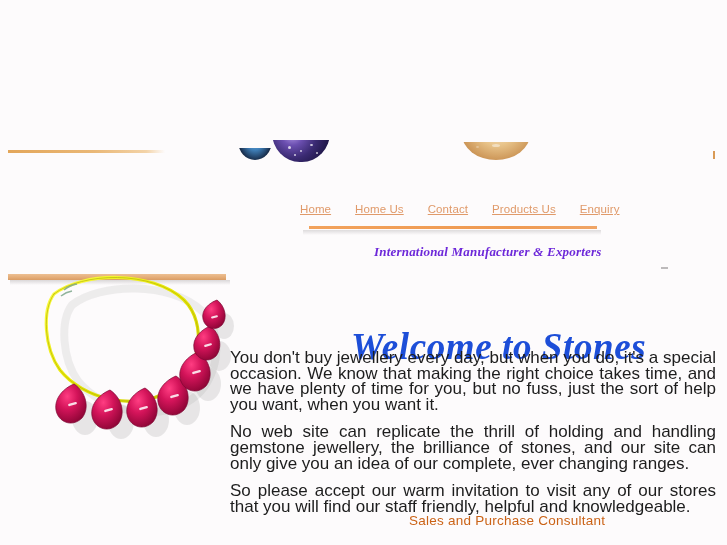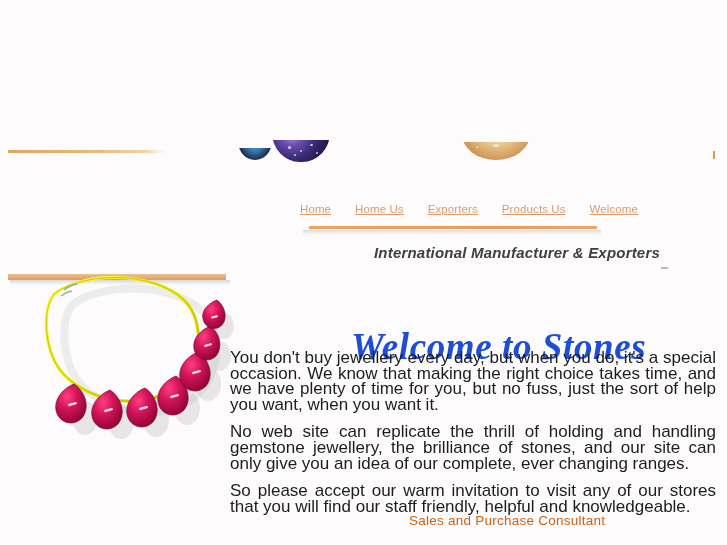--- a/index.html
+++ b/index.html
@@ -107,25 +107,25 @@
     font-size: 11.5px;
     color: #e09a6a;
     text-decoration: underline;
     letter-spacing: 0.1px;
   }
 
   
   #tagline {
     position: absolute;
     left: 374px; top: 244px;
-    font-family: Liberation Sans, sans-serif;
+    font-family: Liberation Serif, serif;
     font-style: italic;
     font-weight: bold;
-    font-size: 15px;
-    color: #404040;
+    font-size: 13px;
+    color: #6d28d9;
     letter-spacing: 0.2px;
     white-space: nowrap;
   }
 
   
   #welcome-heading {
     position: absolute;
     left: 351px; top: 300px;
     font-family: "Liberation Serif", serif;
     font-style: italic;
@@ -210,23 +210,23 @@
   <div id="rule-gold-top"></div>
   <div id="rule-orange-nav"></div>
   <div id="rule-tan-left"></div>
 
   <div id="mark-orange-right"></div>
   <div id="mark-gray-right"></div>
 
   <nav id="main-nav">
     <a href="#">Home</a>
     <a href="#">Home Us</a>
-    <a href="#">Exporters</a>
+    <a href="#">Contact</a>
     <a href="#">Products Us</a>
-    <a href="#">Welcome</a>
+    <a href="#">Enquiry</a>
   </nav>
 
   <div id="tagline">International Manufacturer &amp; Exporters</div>
 
   <h1 id="welcome-heading">Welcome to Stones</h1>
 
   <div id="necklace-image">
     <svg width="212" height="182" viewBox="0 0 212 182" xmlns="http://www.w3.org/2000/svg">
       <defs>
         <radialGradient id="stoneGrad" cx="38%" cy="32%" r="72%">

